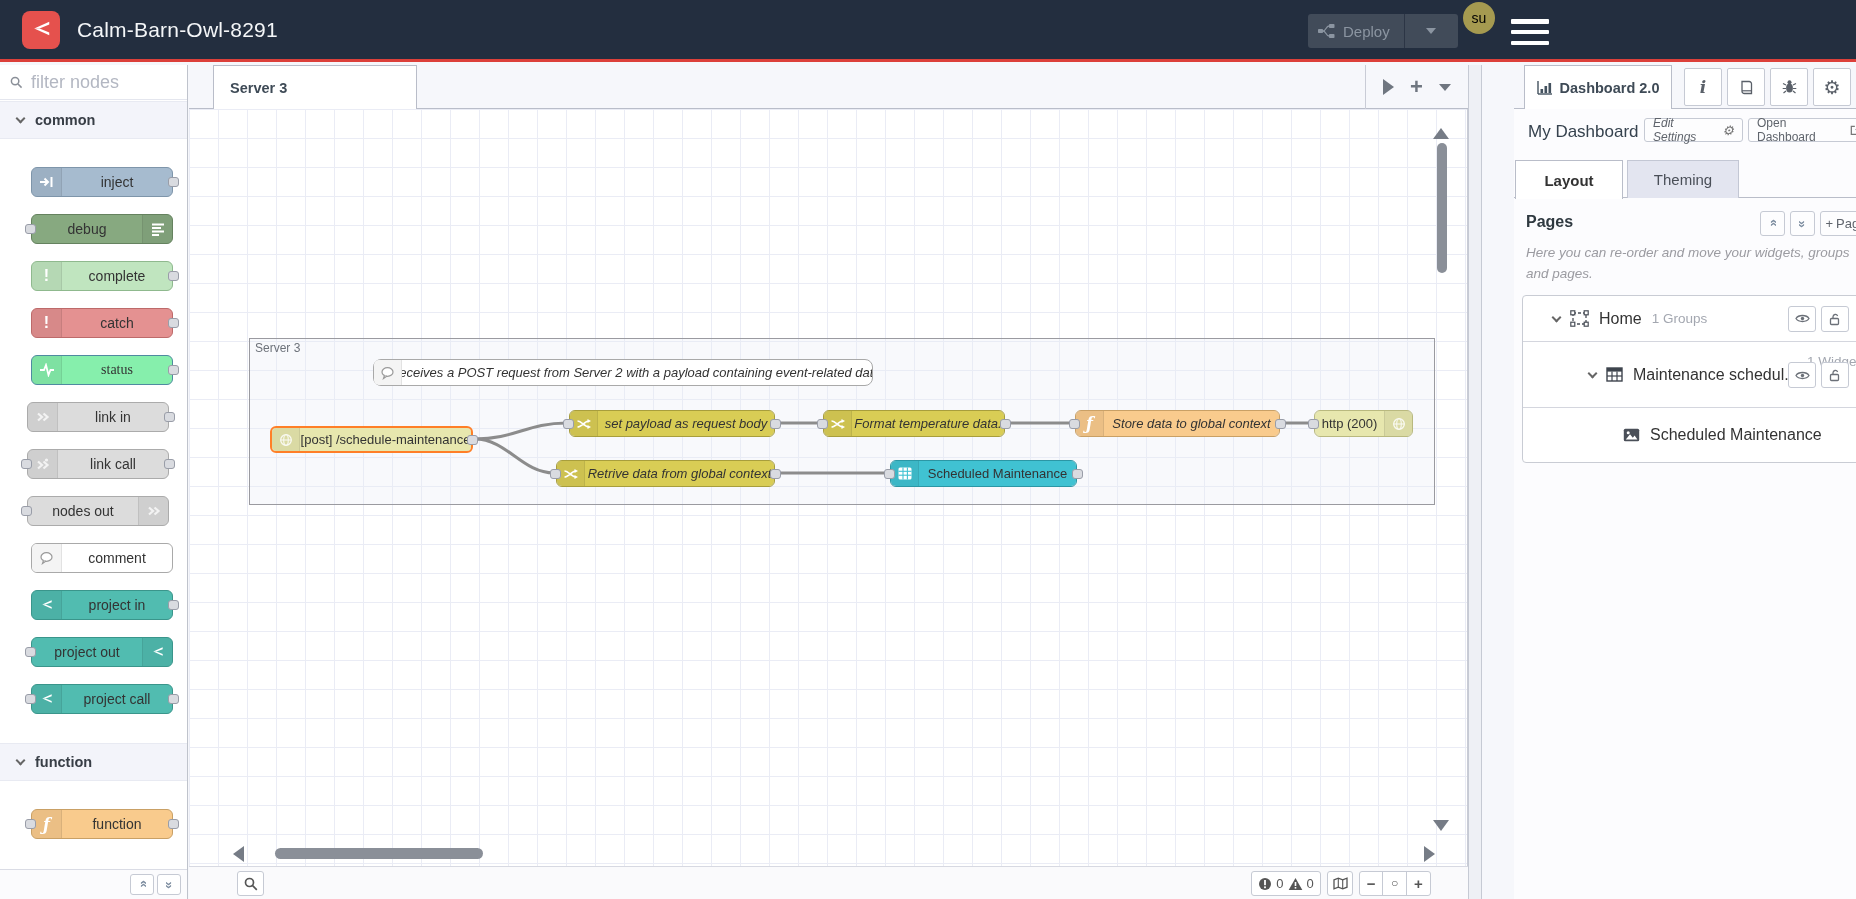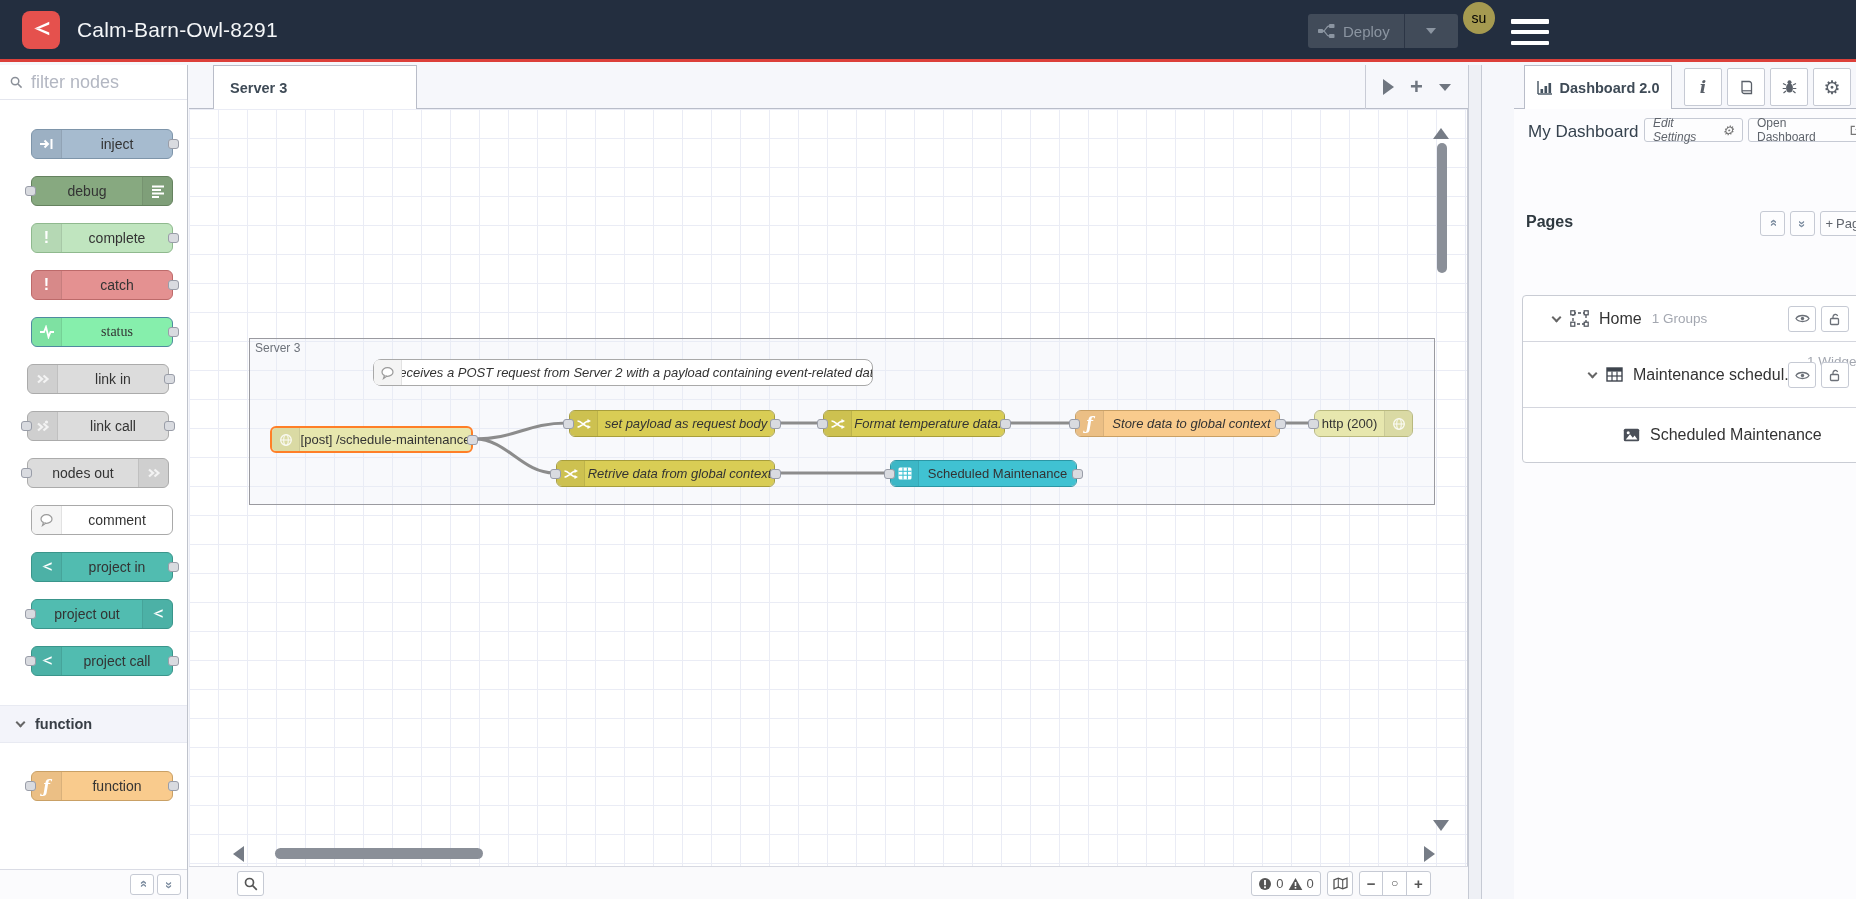--- a/index.html
+++ b/index.html
@@ -208,20 +208,24 @@
 
 <div class="palette">
   <div class="pal-search">
     <svg width="13" height="13" viewBox="0 0 14 14">
       <circle cx="5.5" cy="5.5" r="4" stroke="#8a8f98" stroke-width="1.6" fill="none"></circle>
       <line x1="8.6" y1="8.6" x2="12.5" y2="12.5" stroke="#8a8f98" stroke-width="1.6"></line>
     </svg>
     <input type="text" placeholder="filter nodes" style="">
   </div>
   <div class="pal-body">
+    <div class="cat-header">
+      <span class="chev"></span>
+      <span>common</span>
+    </div>
     <div class="pal-list">
       <div class="pal-node c-inject">
         <span class="nicon">
           <svg width="15" height="14" viewBox="0 0 15 14">
               <path d="M1 7h7" stroke="#fff" stroke-width="2"></path>
               <path d="M5.5 3.5 L9 7 L5.5 10.5" fill="none" stroke="#fff" stroke-width="2"></path>
               <path d="M12.5 2v10" stroke="#fff" stroke-width="2"></path>
             </svg>
         </span>
         <span class="nlabel">inject</span>
@@ -570,32 +574,41 @@
   </div>
   <div class="mini-btn btn-opendash">
     <span>Open Dashboard</span>
     <svg width="12" height="12" viewBox="0 0 13 13">
       <path d="M5.5 2.5 H1.5 V11.5 H10.5 V7.5" fill="none" stroke="#777" stroke-width="1.4"></path>
       <path d="M7.5 1.5 H11.5 V5.5" fill="none" stroke="#777" stroke-width="1.4"></path>
       <line x1="11.2" y1="1.8" x2="6.5" y2="6.5" stroke="#777" stroke-width="1.4"></line>
     </svg>
   </div>
 
+  <div class="sb-tabs">
+    <div class="sb-tab2 tab-layout">
+      <span>Layout</span>
+    </div>
+    <div class="sb-tab2 tab-theming">
+      <span>Theming</span>
+    </div>
+  </div>
 
   <div class="pages-title">Pages</div>
   <div class="pg-btn pg-up">
       <span class="dbl-up">»</span>
     </div>
   <div class="pg-btn pg-down">
       <span class="dbl-down">»</span>
     </div>
   <div class="pg-add">
     <span>+</span>
     <span>Page</span>
   </div>
+  <div class="sb-help">Here you can re-order and move your widgets, groups and pages.</div>
 
   <div class="tree">
     <div class="trow row-home">
       <span class="chev tchev"></span>
       <svg class="ticon" width="19" height="17" viewBox="0 0 19 17">
         <rect x="3" y="3" width="13" height="11" fill="none" stroke="#4a4f58" stroke-width="1.3" stroke-dasharray="3,2"></rect>
         <rect x="0.8" y="0.8" width="4" height="4" fill="#fff" stroke="#4a4f58" stroke-width="1.2"></rect>
         <rect x="14.2" y="0.8" width="4" height="4" fill="#fff" stroke="#4a4f58" stroke-width="1.2"></rect>
         <rect x="0.8" y="12.2" width="4" height="4" fill="#fff" stroke="#4a4f58" stroke-width="1.2"></rect>
         <rect x="14.2" y="12.2" width="4" height="4" fill="#fff" stroke="#4a4f58" stroke-width="1.2"></rect>

